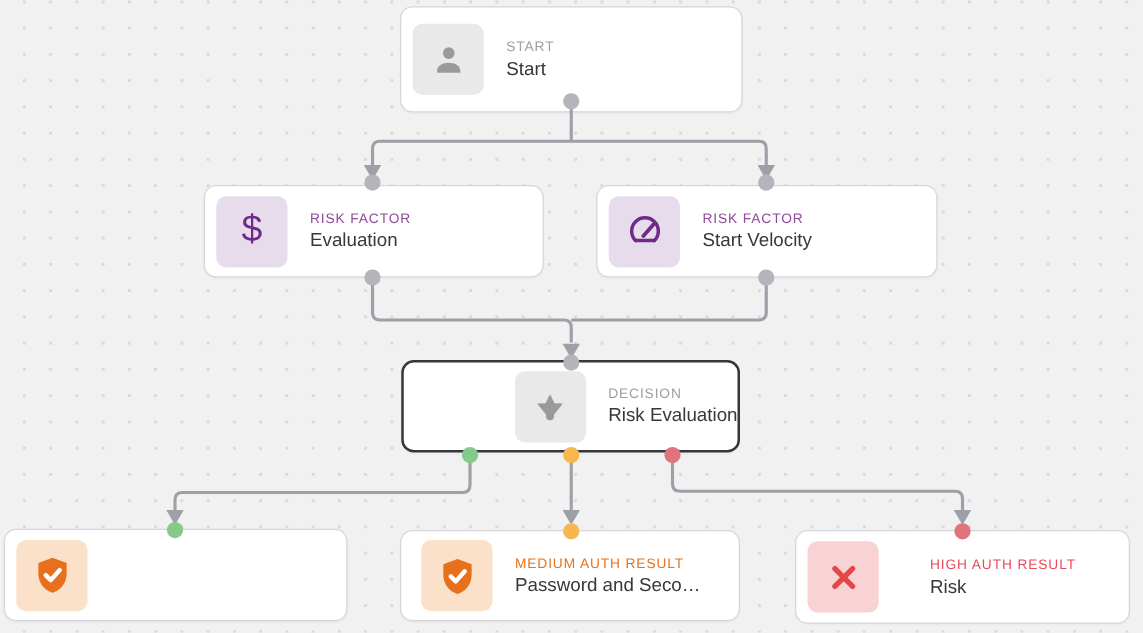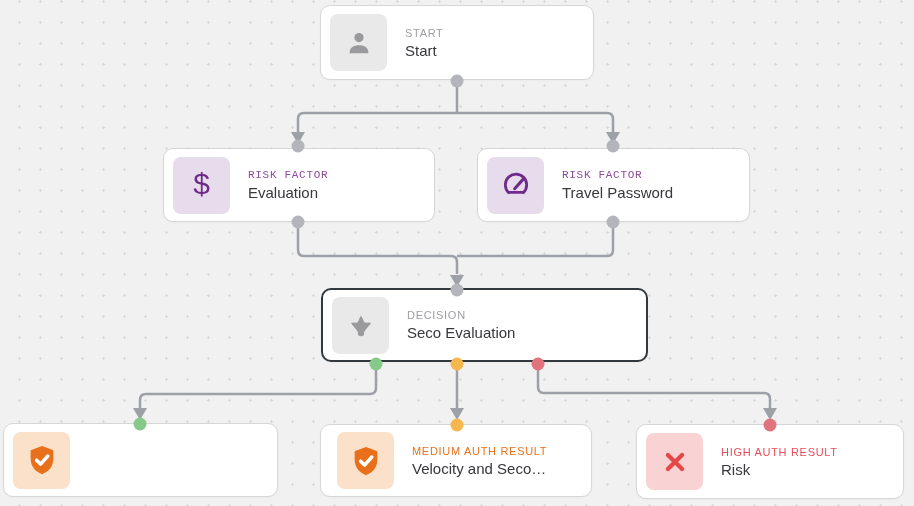--- a/index.html
+++ b/index.html
@@ -25,35 +25,35 @@
   }
   .icon-gray{background:#e9e9ea;}
   .icon-purple{background:#e7dcec;}
   .icon-orange{background:#fbe0ca;}
   .icon-red{background:#f9d2d3;}
   .node-text{margin-left:18px;min-width:0;}
   .node-type{
     font-size:11px;letter-spacing:0.7px;margin-bottom:3px;
     color:#9e9ea3;white-space:nowrap;
   }
-  .node-type.purple{color:#8d4a9b;font-family:Liberation Mono, monospace;}
+  .node-type.purple{color:#8d4a9b;}
   .node-type.orange{color:#e8721b;}
   .node-type.red{color:#e84c5b;}
   .node-title{font-size:15px;color:#37373c;white-space:nowrap;overflow:hidden;text-overflow:ellipsis;max-width:185px;}
   .dollar{font-size:30px;font-weight:500;color:#6f2b8a;line-height:1;padding-bottom:3px;}
   svg.edges{position:absolute;left:0;top:0;pointer-events:none;}
   svg.edges path.wire{stroke:#9da0a7;stroke-width:2.5;fill:none;}
   svg.edges polygon.arrow{fill:#9da0a7;}
 </style>
 </head>
 <body>
 
 <div class="canvas">
 
-  <div class="node" style="left:320px;top:5px;width:274px;height:75px;">
+  <div class="node" style="left:320px;top:5px;width:274px;height:85px;">
     <div class="icon-box icon-gray">
       <svg width="30" height="30" viewBox="0 0 24 24">
         <circle cx="12" cy="7.6" r="3.7" fill="#9a9a9c"></circle>
         <path d="M4.5 19.5c0-4 3.4-5.8 7.5-5.8s7.5 1.8 7.5 5.8v0.6H4.5z" fill="#9a9a9c"></path>
       </svg>
     </div>
     <div class="node-text">
       <div class="node-type">START</div>
       <div class="node-title">Start</div>
     </div>
@@ -72,43 +72,43 @@
   <div class="node" style="left:477px;top:148px;width:273px;height:74px;">
     <div class="icon-box icon-purple">
       <svg width="32" height="32" viewBox="0 0 24 24" fill="none">
         <path d="M6.4 17.6 A8 8 0 1 1 17.6 17.6" stroke="#6f2b8a" stroke-width="2.1" stroke-linecap="round"></path>
         <path d="M6.4 17.6 H17.6" stroke="#6f2b8a" stroke-width="2.1" stroke-linecap="round"></path>
         <path d="M11 14.8 L17.6 7.4" stroke="#6f2b8a" stroke-width="2.3" stroke-linecap="round"></path>
       </svg>
     </div>
     <div class="node-text">
       <div class="node-type purple">RISK FACTOR</div>
-      <div class="node-title">Travel Password</div>
+      <div class="node-title">Start Velocity</div>
     </div>
   </div>
 
-  <div class="node selected" style="left:321px;top:288px;width:327px;height:74px;">
+  <div class="node selected" style="left:321px;top:288px;width:271px;height:74px;justify-content:flex-end;">
     <div class="icon-box icon-gray">
       <svg width="32" height="32" viewBox="0 0 24 24" fill="none">
         <defs>
           <marker id="ah" viewBox="0 0 10 10" refX="7.5" refY="5" markerWidth="4.6" markerHeight="4.6" orient="auto-start-reverse">
             <path d="M0 0 L10 5 L0 10 z" fill="#9a9a9c"></path>
           </marker>
         </defs>
         <g stroke="#9a9a9c" stroke-width="1.9" stroke-linecap="round">
           <path d="M12 17.5 V7" marker-end="url(#ah)"></path>
           <path d="M12 17.5 C11.2 13.5 9.5 12.8 6.3 11.3" marker-end="url(#ah)"></path>
           <path d="M12 17.5 C12.8 13.5 14.5 12.8 17.7 11.3" marker-end="url(#ah)"></path>
         </g>
         <circle cx="12" cy="18" r="2.4" fill="#9a9a9c"></circle>
       </svg>
     </div>
     <div class="node-text">
       <div class="node-type">DECISION</div>
-      <div class="node-title">Seco Evaluation</div>
+      <div class="node-title">Risk Evaluation</div>
     </div>
   </div>
 
   <div class="node" style="left:3px;top:423px;width:275px;height:74px;">
     <div class="icon-box icon-orange">
       <svg width="34" height="34" viewBox="0 0 24 24">
         <path d="M12 2.2 L20 5.2 V11 C20 16.6 16.7 20.4 12 22 C7.3 20.4 4 16.6 4 11 V5.2 Z" fill="#e8701a"></path>
         <path d="M8.2 12.1 L11 14.9 L16.1 9.2" stroke="#ffffff" stroke-width="2.5" fill="none" stroke-linecap="round" stroke-linejoin="round"></path>
       </svg>
     </div>
@@ -116,25 +116,25 @@
 
   <div class="node" style="left:320px;top:424px;width:272px;height:73px;padding-left:16px;">
     <div class="icon-box icon-orange">
       <svg width="34" height="34" viewBox="0 0 24 24">
         <path d="M12 2.2 L20 5.2 V11 C20 16.6 16.7 20.4 12 22 C7.3 20.4 4 16.6 4 11 V5.2 Z" fill="#e8701a"></path>
         <path d="M8.2 12.1 L11 14.9 L16.1 9.2" stroke="#ffffff" stroke-width="2.5" fill="none" stroke-linecap="round" stroke-linejoin="round"></path>
       </svg>
     </div>
     <div class="node-text">
       <div class="node-type orange">MEDIUM AUTH RESULT</div>
-      <div class="node-title">Velocity and Seco…</div>
+      <div class="node-title">Password and Seco…</div>
     </div>
   </div>
 
-  <div class="node" style="left:636px;top:424px;width:268px;height:75px;">
+  <div class="node" style="left:636px;top:424px;width:268px;height:75px;gap:23px;">
     <div class="icon-box icon-red">
       <svg width="34" height="34" viewBox="0 0 24 24" fill="none">
         <path d="M7 7 L17 17 M17 7 L7 17" stroke="#e54747" stroke-width="3" stroke-linecap="round"></path>
       </svg>
     </div>
     <div class="node-text">
       <div class="node-type red">HIGH AUTH RESULT</div>
       <div class="node-title">Risk</div>
     </div>
   </div>

